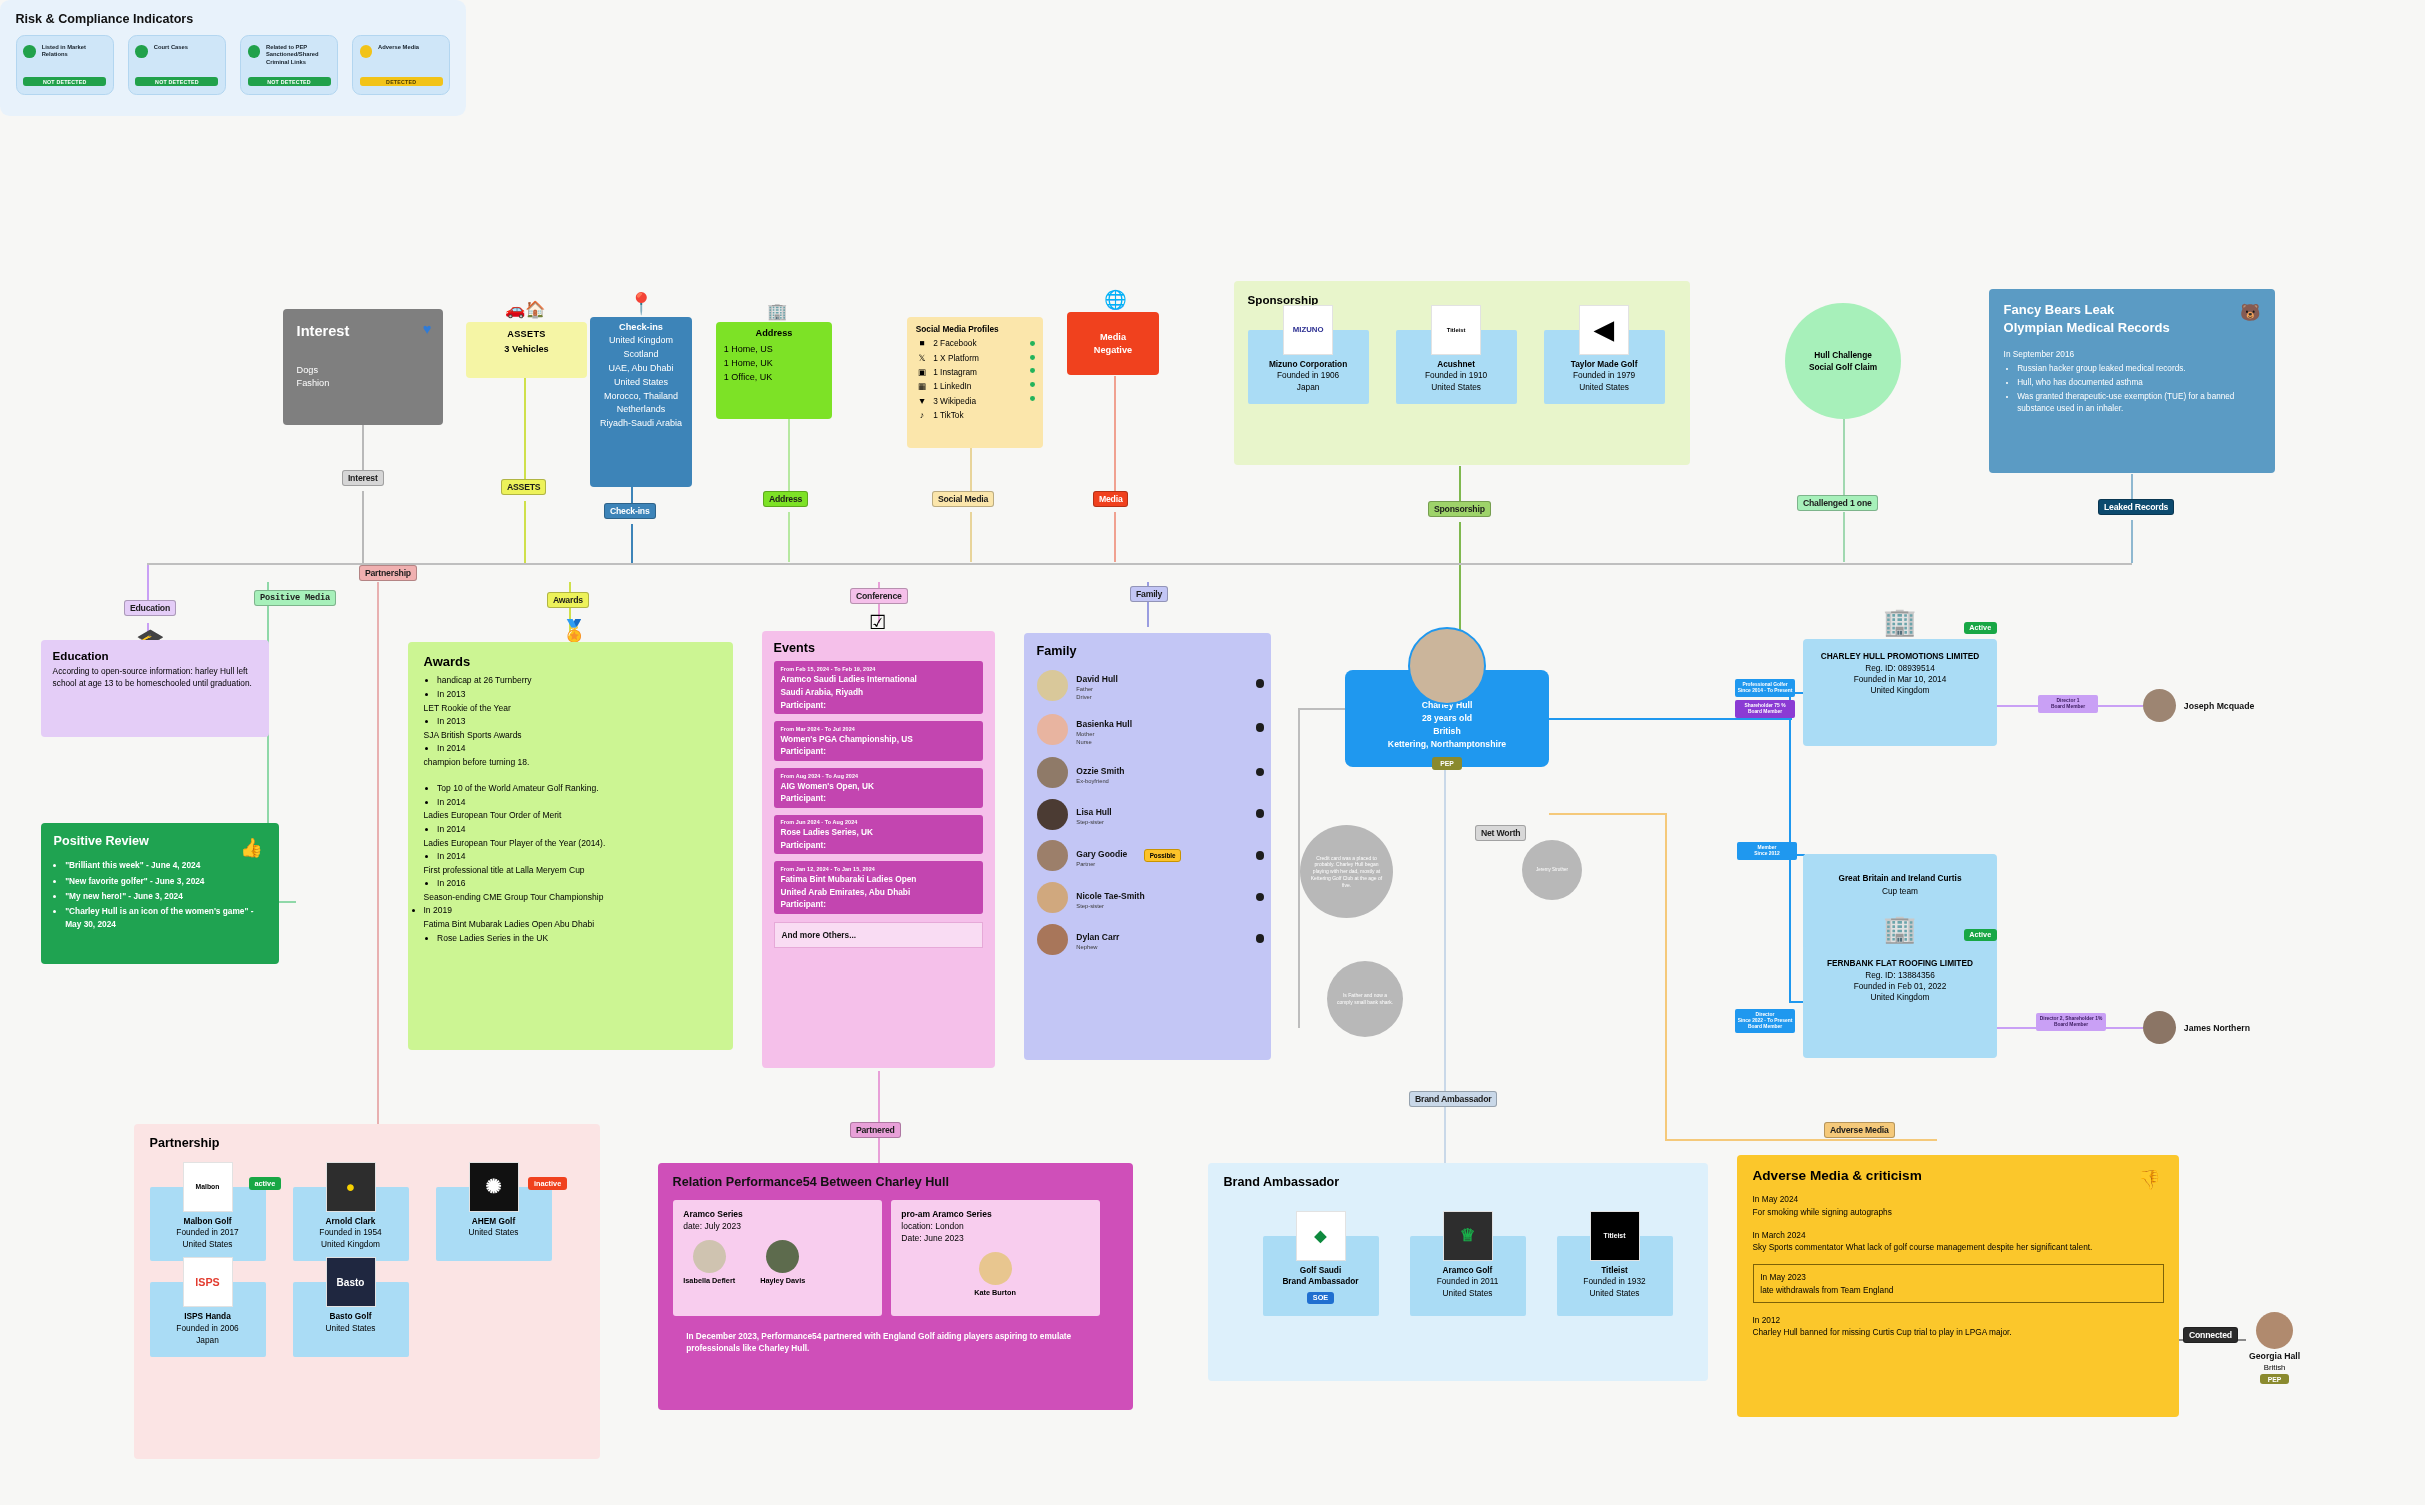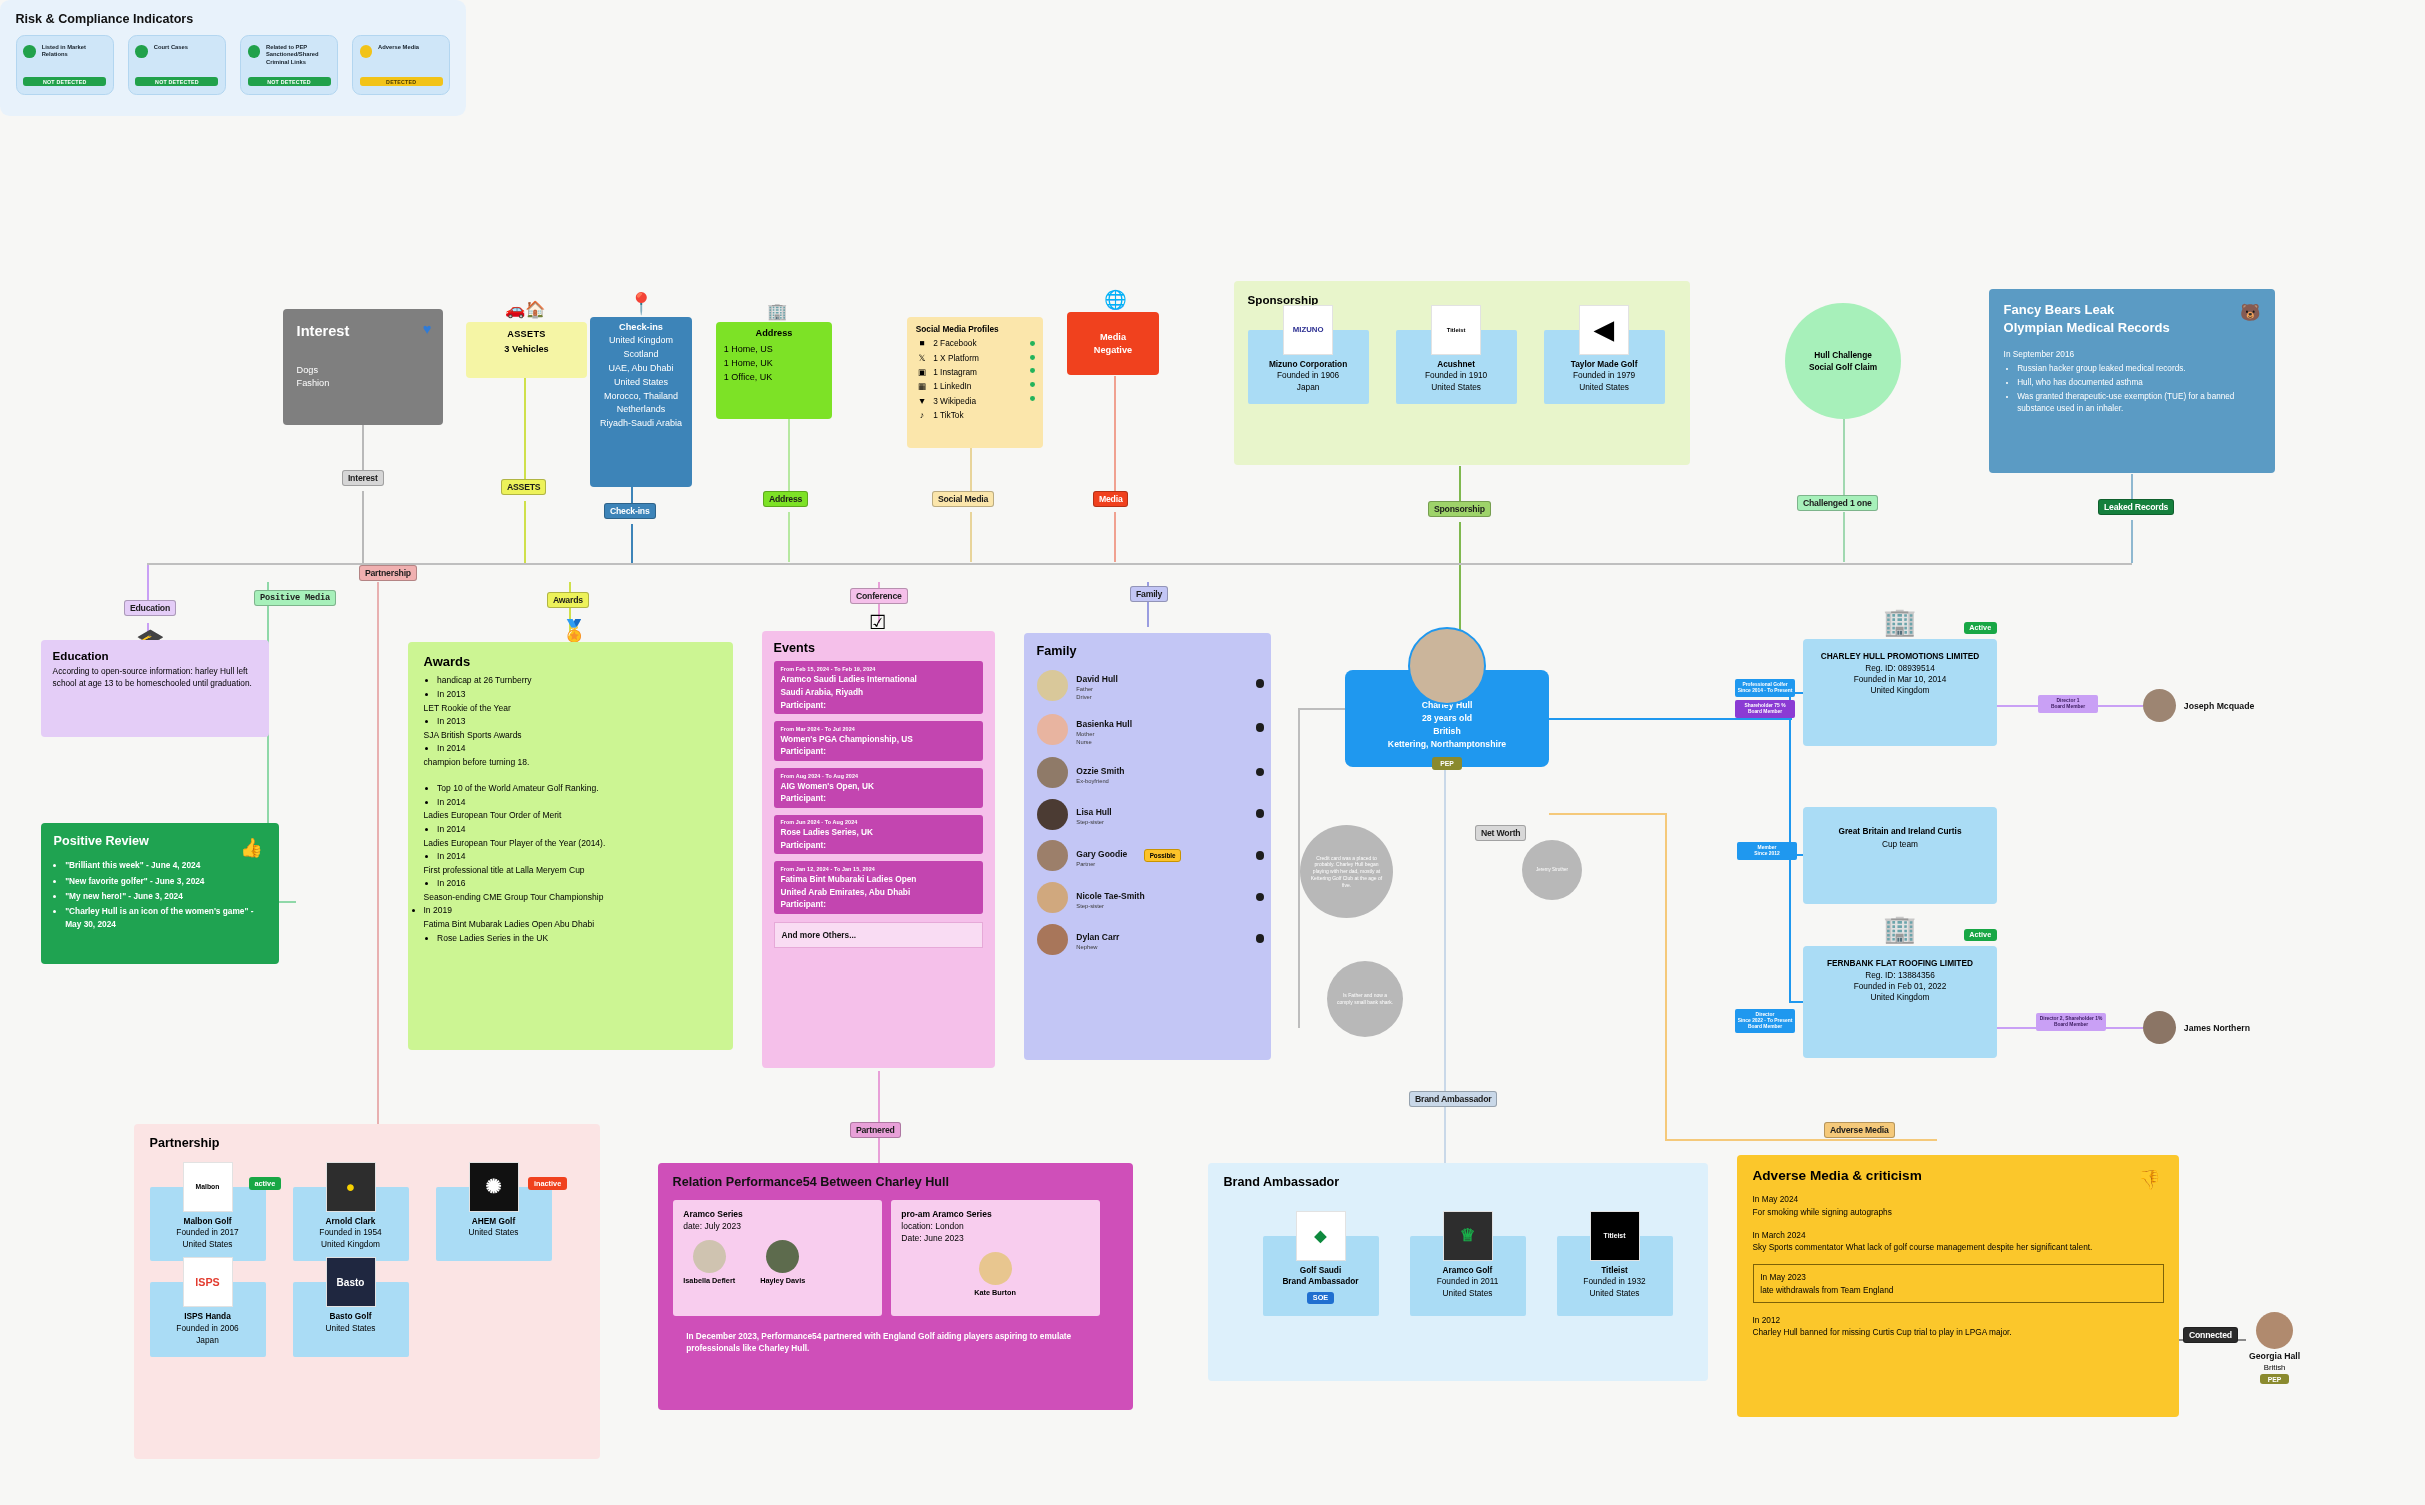--- a/index.html
+++ b/index.html
@@ -117,21 +117,21 @@
   #central .l { font-size:8.7px; font-weight:700; line-height:1.5; }
   #central .pep { position:absolute; left:50%; top:-43px; transform:translateX(-50%);
                   width:78px; height:78px; border-radius:50%; background:#cbb59b; border:2.9px solid #1f98ef; }
   #central .pepBadge { display:inline-block; margin-top:5.8px; background:#8a8a2e; color:#fff;
                        font-size:6.8px; font-weight:700; padding:2.9px 8.7px; border-radius:2.9px; }
 
   .gnote { position:absolute; border-radius:50%; background:#b8b8b8; color:#fff; display:flex;
            align-items:center; justify-content:center; text-align:center; padding:9.7px; font-size:5px; line-height:1.35; }
 
   #comp1 { left:1803px; top:639px; width:194px; height:107px; background:#aadcf5; text-align:center; padding:11.6px 7.8px 0; }
-  #comp2 { left:1803px; top:807px; width:194px; height:97px; background:#aadcf5; text-align:center; padding:19.4px 7.8px 0; }
+  #comp2 { left:1803px; top:854px; width:194px; height:97px; background:#aadcf5; text-align:center; padding:19.4px 7.8px 0; }
   #comp3 { left:1803px; top:946px; width:194px; height:112px; background:#aadcf5; text-align:center; padding:11.6px 7.8px 0; }
   .compName { font-size:8.3px; font-weight:700; line-height:1.4; }
   .compLine { font-size:8.3px; margin-top:1px; }
   .bldg { position:absolute; left:50%; transform:translateX(-50%); top:-33px; font-size:27px; color:#3b4a63; }
 
   .pillPair { position:absolute; width:60px; }
   .pillPair div { font-size:4.9px; font-weight:700; color:#fff; text-align:center; padding:2.9px 1.9px;
                   line-height:1.25; border-radius:1.9px; }
 
   .person { position:absolute; display:flex; align-items:center; gap:7.8px; }
@@ -213,21 +213,21 @@
   <div class="edge" style="left:1298px;top:708px;width:47px;height:1.9px;background:#bdbdbd;"></div>
 
   <div class="elbl" style="left:342px;top:470px;background:#d6d6d6;">Interest</div>
   <div class="elbl" style="left:501px;top:479px;background:#edf25a;">ASSETS</div>
   <div class="elbl" style="left:604px;top:503px;background:#3d84b8;color:#fff;">Check-ins</div>
   <div class="elbl" style="left:763px;top:491px;background:#7de226;">Address</div>
   <div class="elbl" style="left:932px;top:491px;background:#fbe6ab;">Social Media</div>
   <div class="elbl" style="left:1093px;top:491px;background:#f0411e;color:#fff;">Media</div>
   <div class="elbl" style="left:1428px;top:501px;background:#9ed36a;">Sponsorship</div>
   <div class="elbl" style="left:1797px;top:495px;background:#a7f0ba;">Challenged 1 one</div>
-  <div class="elbl" style="left:2098px;top:499px;background:#15803d;color:#fff;">Leaked Records</div>
+  <div class="elbl" style="left:2098px;top:499px;background:#0c4a6e;color:#fff;">Leaked Records</div>
   <div class="elbl" style="left:124px;top:600px;background:#e4cdf7;">Education</div>
   <div class="elbl" style="left:254px;top:590px;background:#a7f0ba;font-family:Liberation Mono, monospace;">Positive Media</div>
   <div class="elbl" style="left:547px;top:592px;background:#edf25a;">Awards</div>
   <div class="elbl" style="left:850px;top:588px;background:#f5c0ea;">Conference</div>
   <div class="elbl" style="left:1130px;top:586px;background:#c3c6f5;">Family</div>
   <div class="elbl" style="left:359px;top:565px;background:#f0b0b0;">Partnership</div>
   <div class="elbl" style="left:850px;top:1122px;background:#e8a0d8;">Partnered</div>
   <div class="elbl" style="left:1409px;top:1091px;background:#c9d8e8;">Brand Ambassador</div>
   <div class="elbl" style="left:1824px;top:1122px;background:#f5c97a;">Adverse Media</div>
   <div class="elbl" style="left:1807px;top:683px;background:#1f98ef;color:#fff;">Promotions</div>

